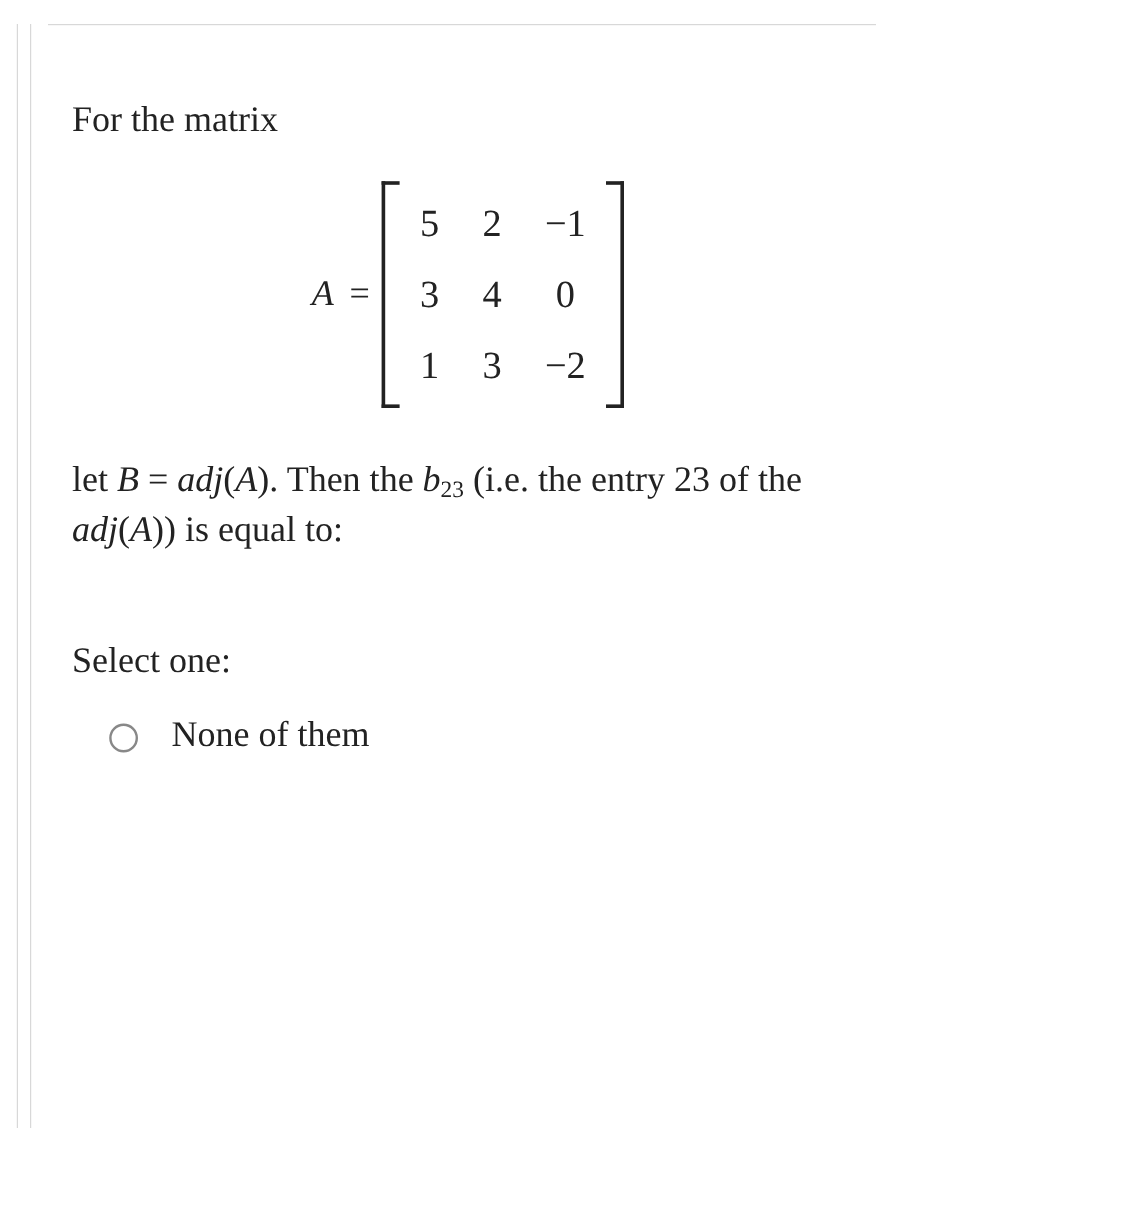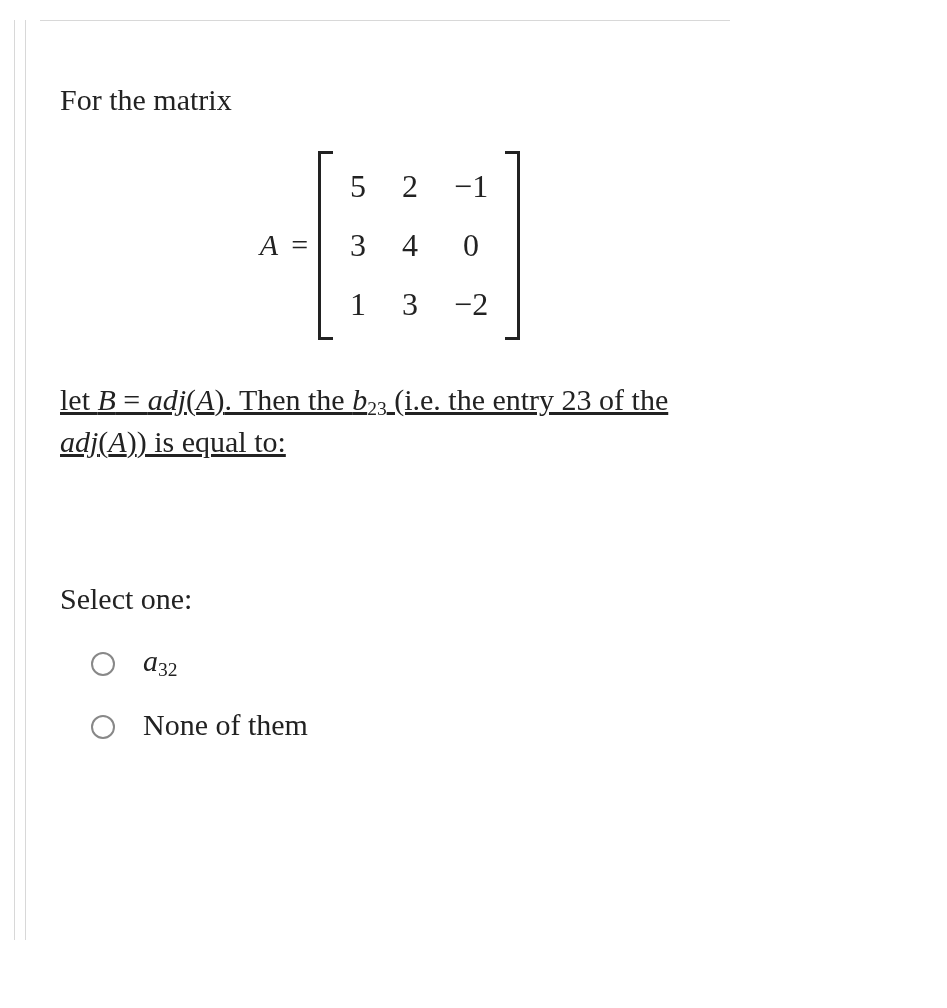--- a/index.html
+++ b/index.html
@@ -84,26 +84,25 @@
     font-style: normal;
   }
   table.matrix td {
     padding: 8px 18px;
     text-align: center;
     font-size: 32px;
     font-family: 'Times New Roman', serif;
   }
   .question-line {
     margin-top: 10px;
-    text-decoration: underline;
   }
   .mi { font-style: italic; font-family:'Times New Roman',serif; }
   .sub { font-size: 0.65em; vertical-align: -0.25em; font-style: normal; }
   .select-label {
-    margin-top: 116px;
+    margin-top: 68px;
     margin-bottom: 20px;
   }
   .options {
     padding-left: 26px;
   }
   .option {
     display: flex;
     align-items: center;
     margin: 22px 0;
     font-size: 30px;
@@ -167,26 +166,20 @@
     </div>
 
     <div class="question-line">
       <span>let </span><span class="mi">B</span><span> = </span><span class="mi">adj</span><span>(</span><span class="mi">A</span><span>)</span><span>. Then the </span><span class="mi">b</span><span class="sub">23</span><span> (i.e. the entry 23 of the </span><span class="mi">adj</span><span>(</span><span class="mi">A</span><span>)</span><span>) is equal to:</span>
     </div>
 
     <div class="select-label">Select one:</div>
 
     <div class="options">
 
-      <label class="option">
-        <input type="radio" name="ans" class="radio" style="">
-        <span class="opt-label">
-          <span class="neg"></span><span class="mi">a</span><span class="sub">32</span><span></span>
-        </span>
-      </label>
 
 
 
 
       <label class="option">
         <input type="radio" name="ans" class="radio" style="">
         <span class="opt-label" style="font-family: Georgia, 'Times New Roman', serif;">
           <span>None of them</span>
         </span>
       </label>

